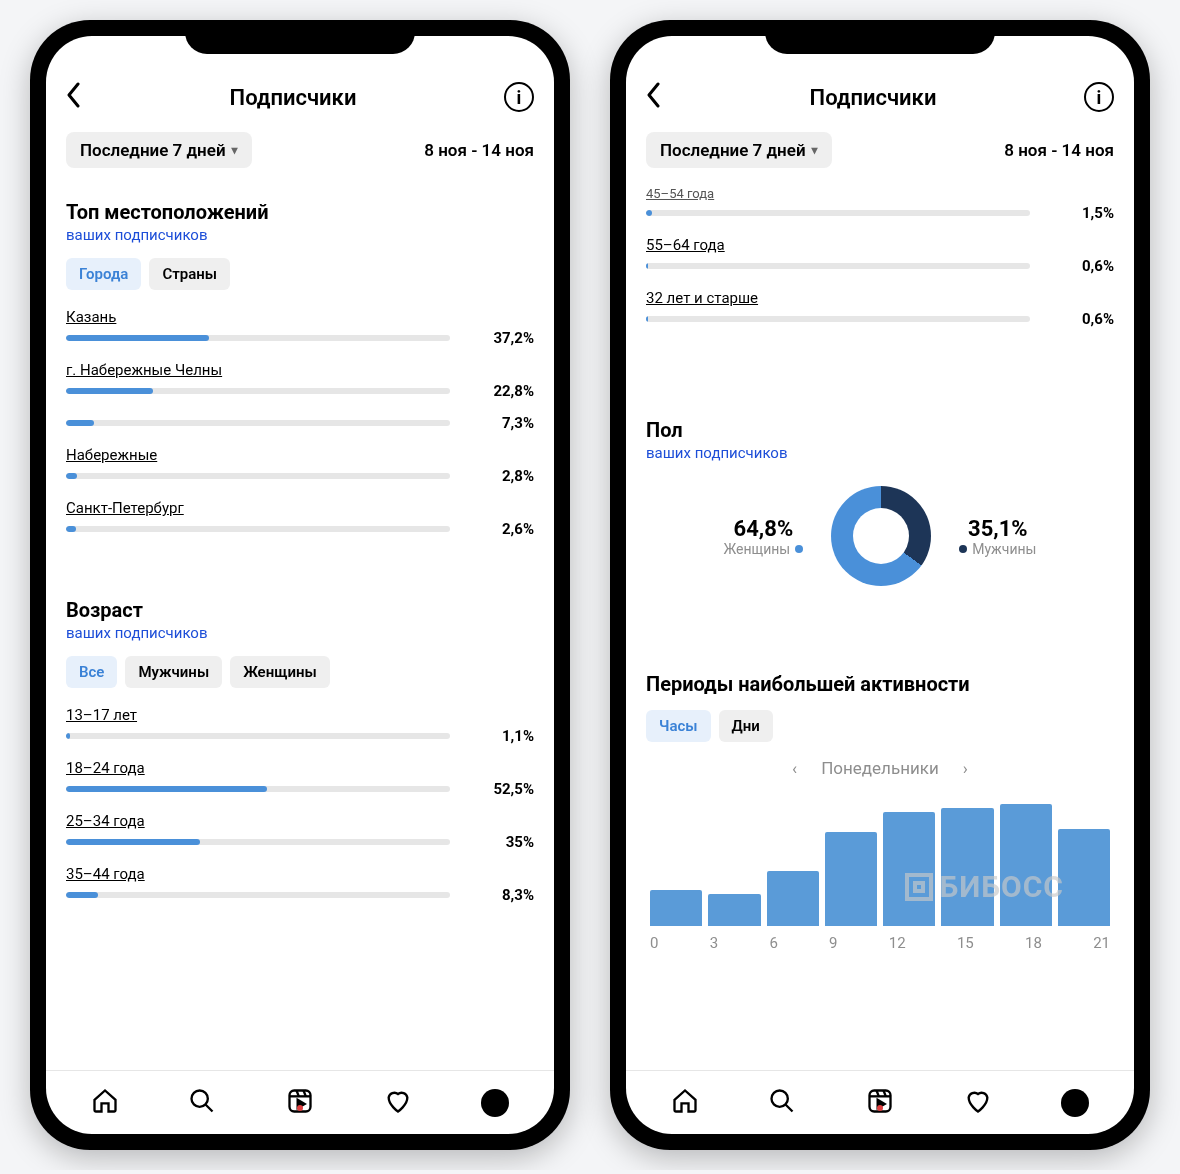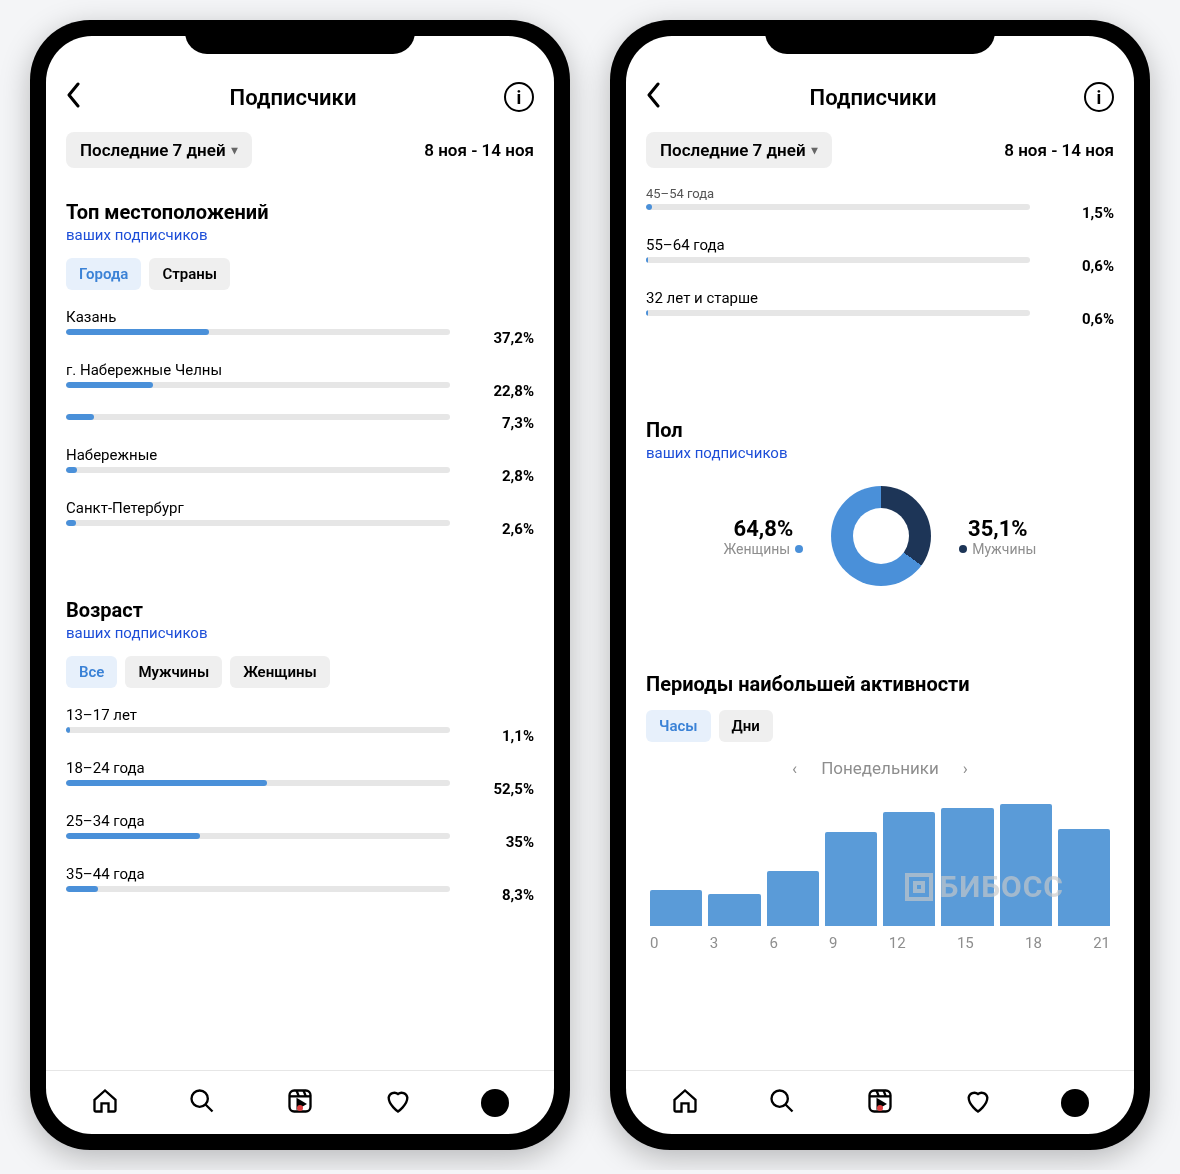--- a/index.html
+++ b/index.html
@@ -75,22 +75,22 @@
   .tab.active { background: #e7f0fb; color: #3b82d6; text-align: right; }
   .barlist { margin-top: 18px; }
   .bar-label { font-size: 15px; }
   .bar-value { font-size: 15px; font-weight: 700; }
   .bar-track {
     height: 6px; background: #e6e6e6; border-radius: 3px; overflow: hidden;
     width: 80%;
   }
   .bar-fill { height: 100%; background: #4a90d9; border-radius: 3px; }
   .age-row { margin-bottom: 14px; }
-  .age-row .bar-label { margin-bottom: 3px; display:block; }
-  .age-line { display:flex; justify-content:space-between;gap:39px; }
+  .age-row .bar-label { margin-bottom: 3px; display:block;text-decoration:underline; }
+  .age-line { display:flex; align-items:center; justify-content:space-between;gap:39px; }
   .age-line .bar-track { width: 82%; }
   .footer {
     height: 64px; border-top: 1px solid #e6e6e6;
     display: flex; align-items: center; justify-content: space-around;
     padding: 0 10px;
   }
   .footer .ico svg { width: 28px; height: 28px; stroke: #000; fill: none; stroke-width: 2; }
   .avatar { width: 28px; height: 28px; background: #000; border-radius: 50%; }
   .small-dot {
     position:absolute; bottom:8px; left:50%; transform:translateX(-50%);

